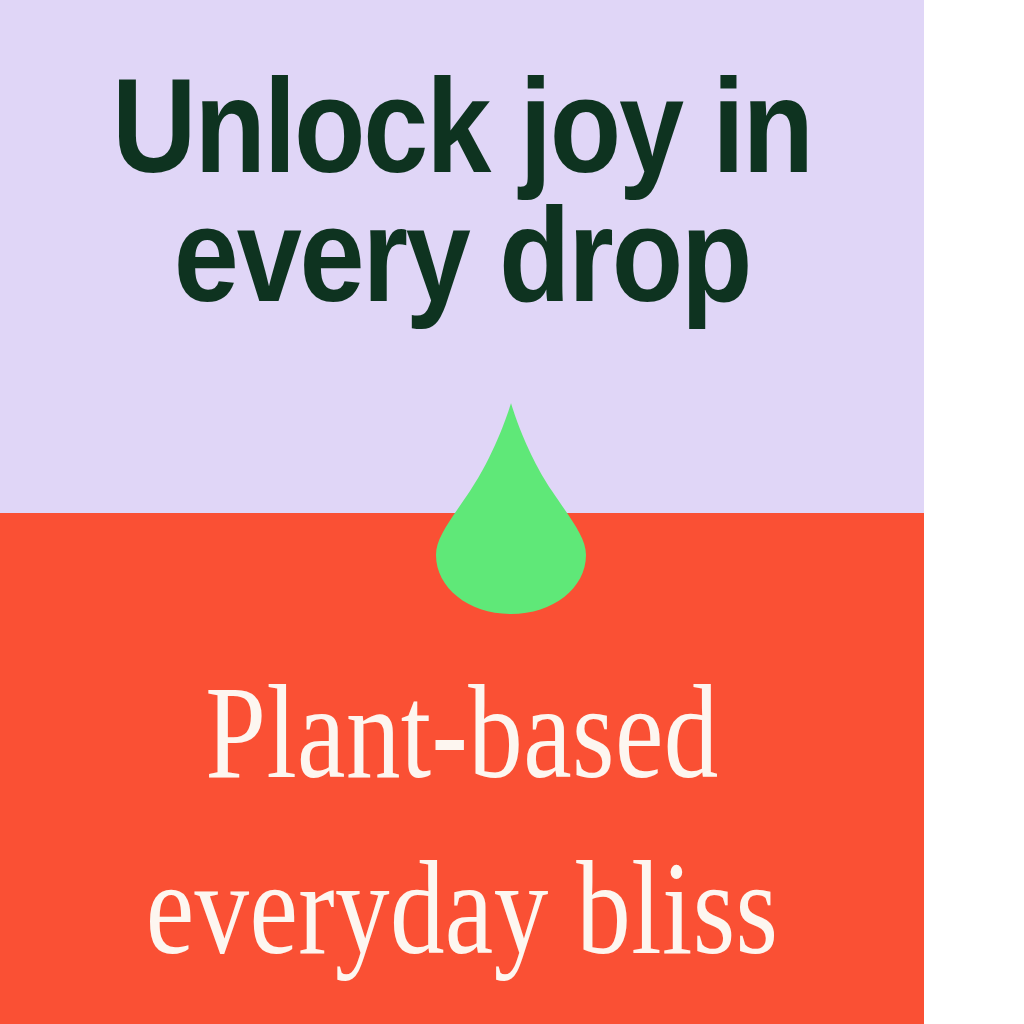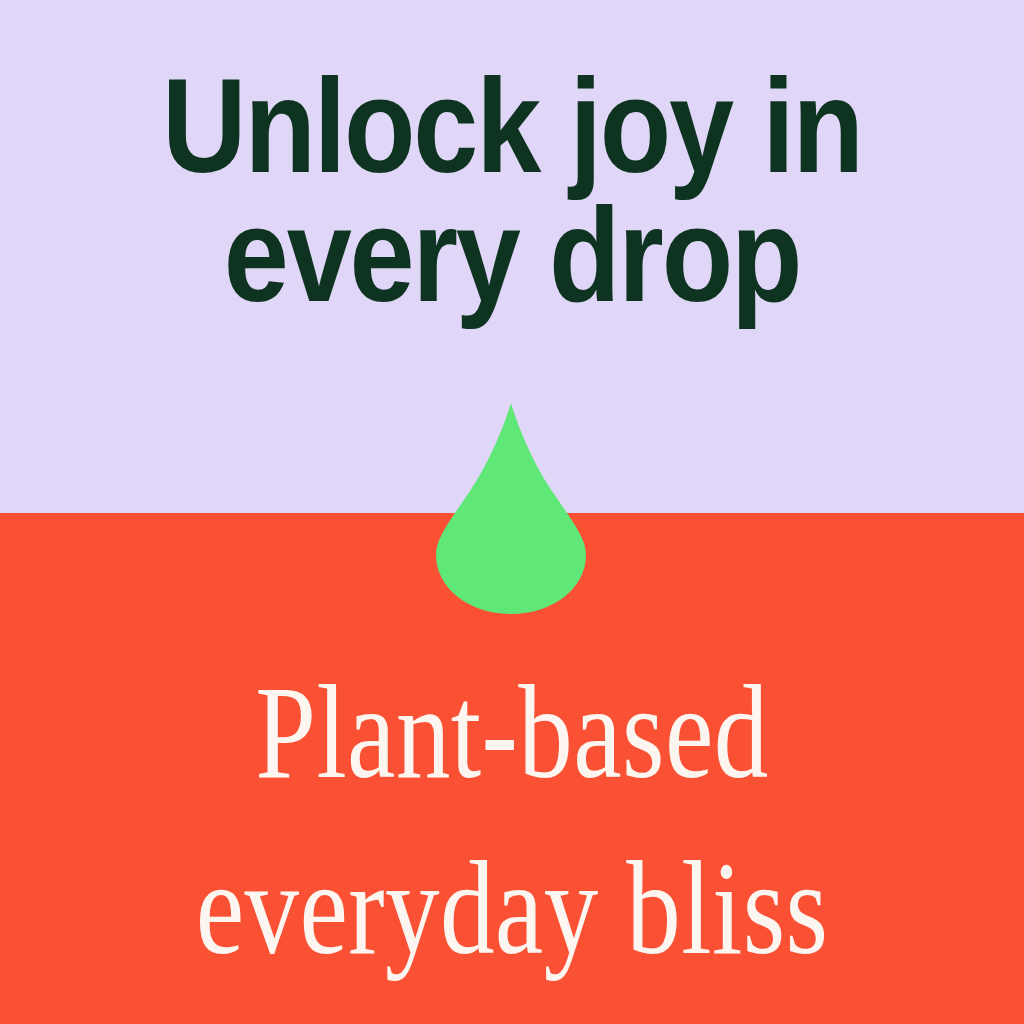--- a/index.html
+++ b/index.html
@@ -2,24 +2,25 @@
 <html><head>
 <meta charset="utf-8">
 <style>
   html, body {
     margin: 0;
     padding: 0;
     background: #ffffff;
   }
   #canvas {
     position: relative;
-    width: 1024px;
+    width: 918px;
     height: 1024px;
     overflow: hidden;
     font-family: "Liberation Sans", sans-serif;
+    padding-left: 6px;
   }
 
   
   .band {
     position: absolute;
     left: 0;
     width: 100%;
   }
   #band-top {
     top: 0;

